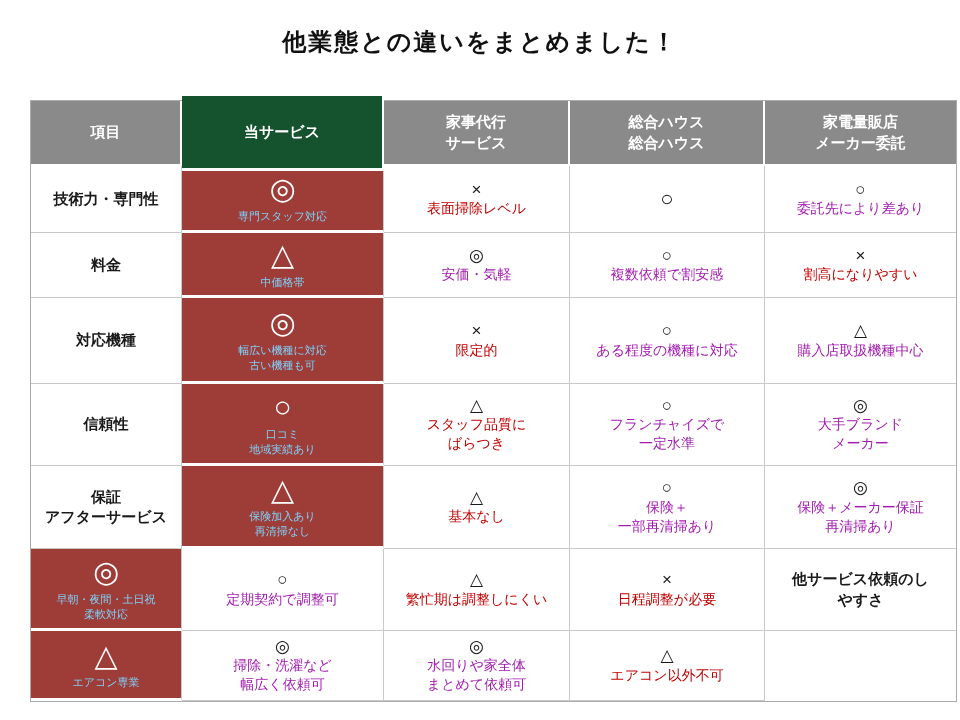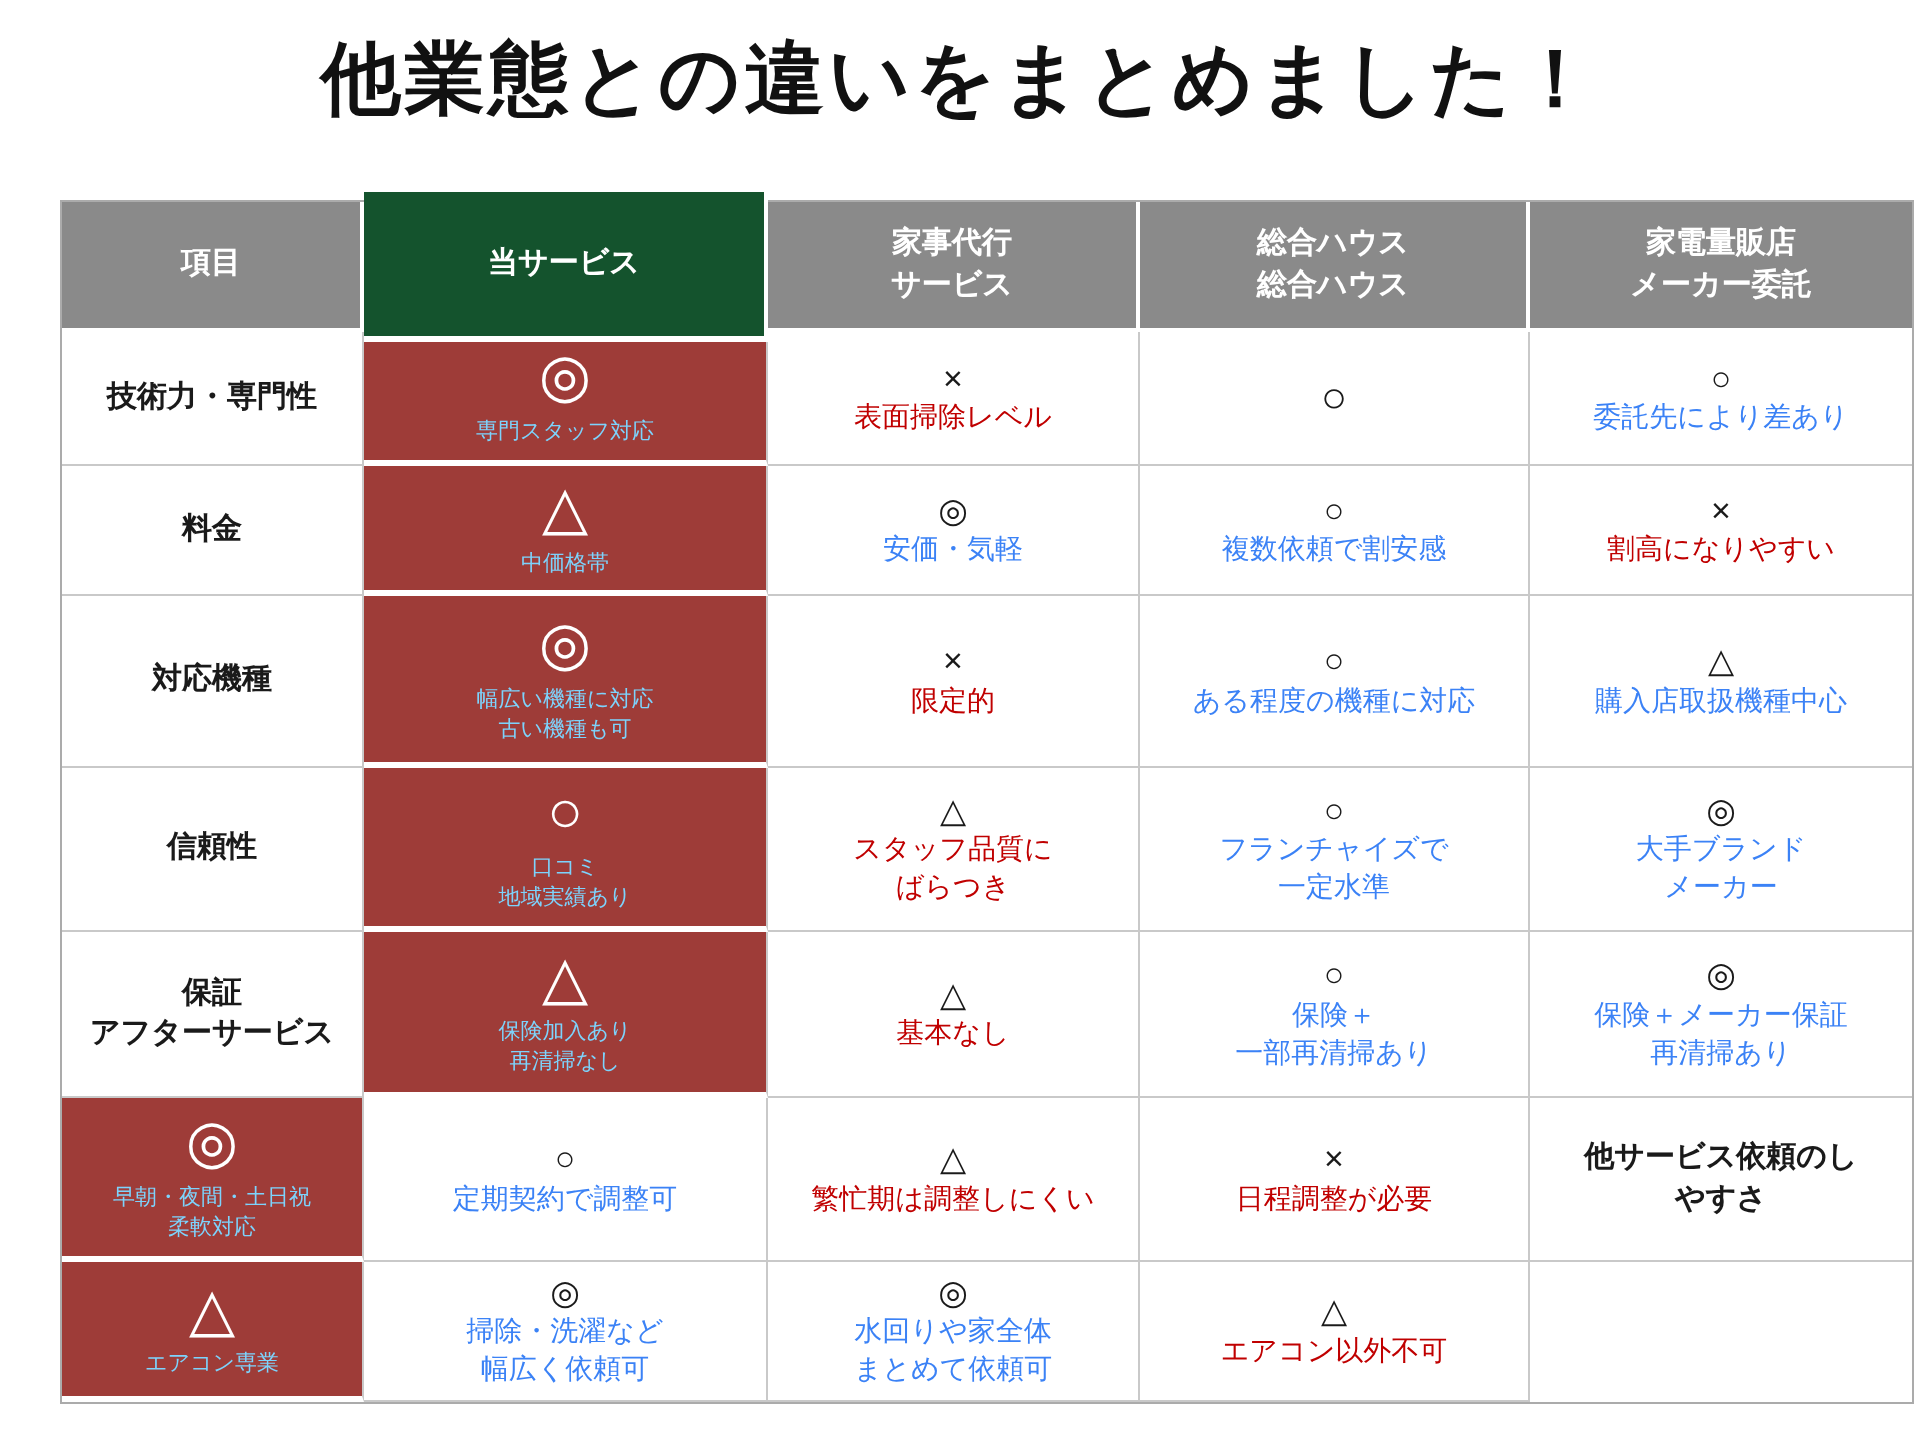--- a/index.html
+++ b/index.html
@@ -3,23 +3,23 @@
 <meta charset="utf-8">
 <style>
   html,body{margin:0;padding:0;}
   body{
     width:960px;height:720px;background:#ffffff;
     font-family:"Liberation Sans","DejaVu Sans",sans-serif;
     color:#1a1a1a;overflow:hidden;position:relative;
   }
   .title{
     text-align:center;
-    padding-top:12px;
+    padding-top:26px;
     height:72px;
-    font-size:40px;
+    font-size:24px;
     font-weight:700;
     letter-spacing:2px;
     color:#111111;
   }
   .cmp-table{
     position:absolute;
     left:30px;top:100px;
     width:925px;
     display:grid;
     grid-template-columns:151px 202px 186px 195px 191px;
@@ -75,21 +75,21 @@
     font-weight:400;
   }
   .mark.lone{font-size:22px;}
   .ours .mark{
     font-size:30px;
     color:#ffffff;
     margin-bottom:2px;
   }
   .desc{
     font-size:14px;
-    color:#3b82f6;
+    color:#a21caf;
   }
   .ours .desc{
     color:#7dd3fc;
     font-size:11px;
   }
   .desc.red{color:#c00000;}
   .desc:empty{display:none;}
   span[data-bind]:empty{display:none;}
 </style>
 </head>

